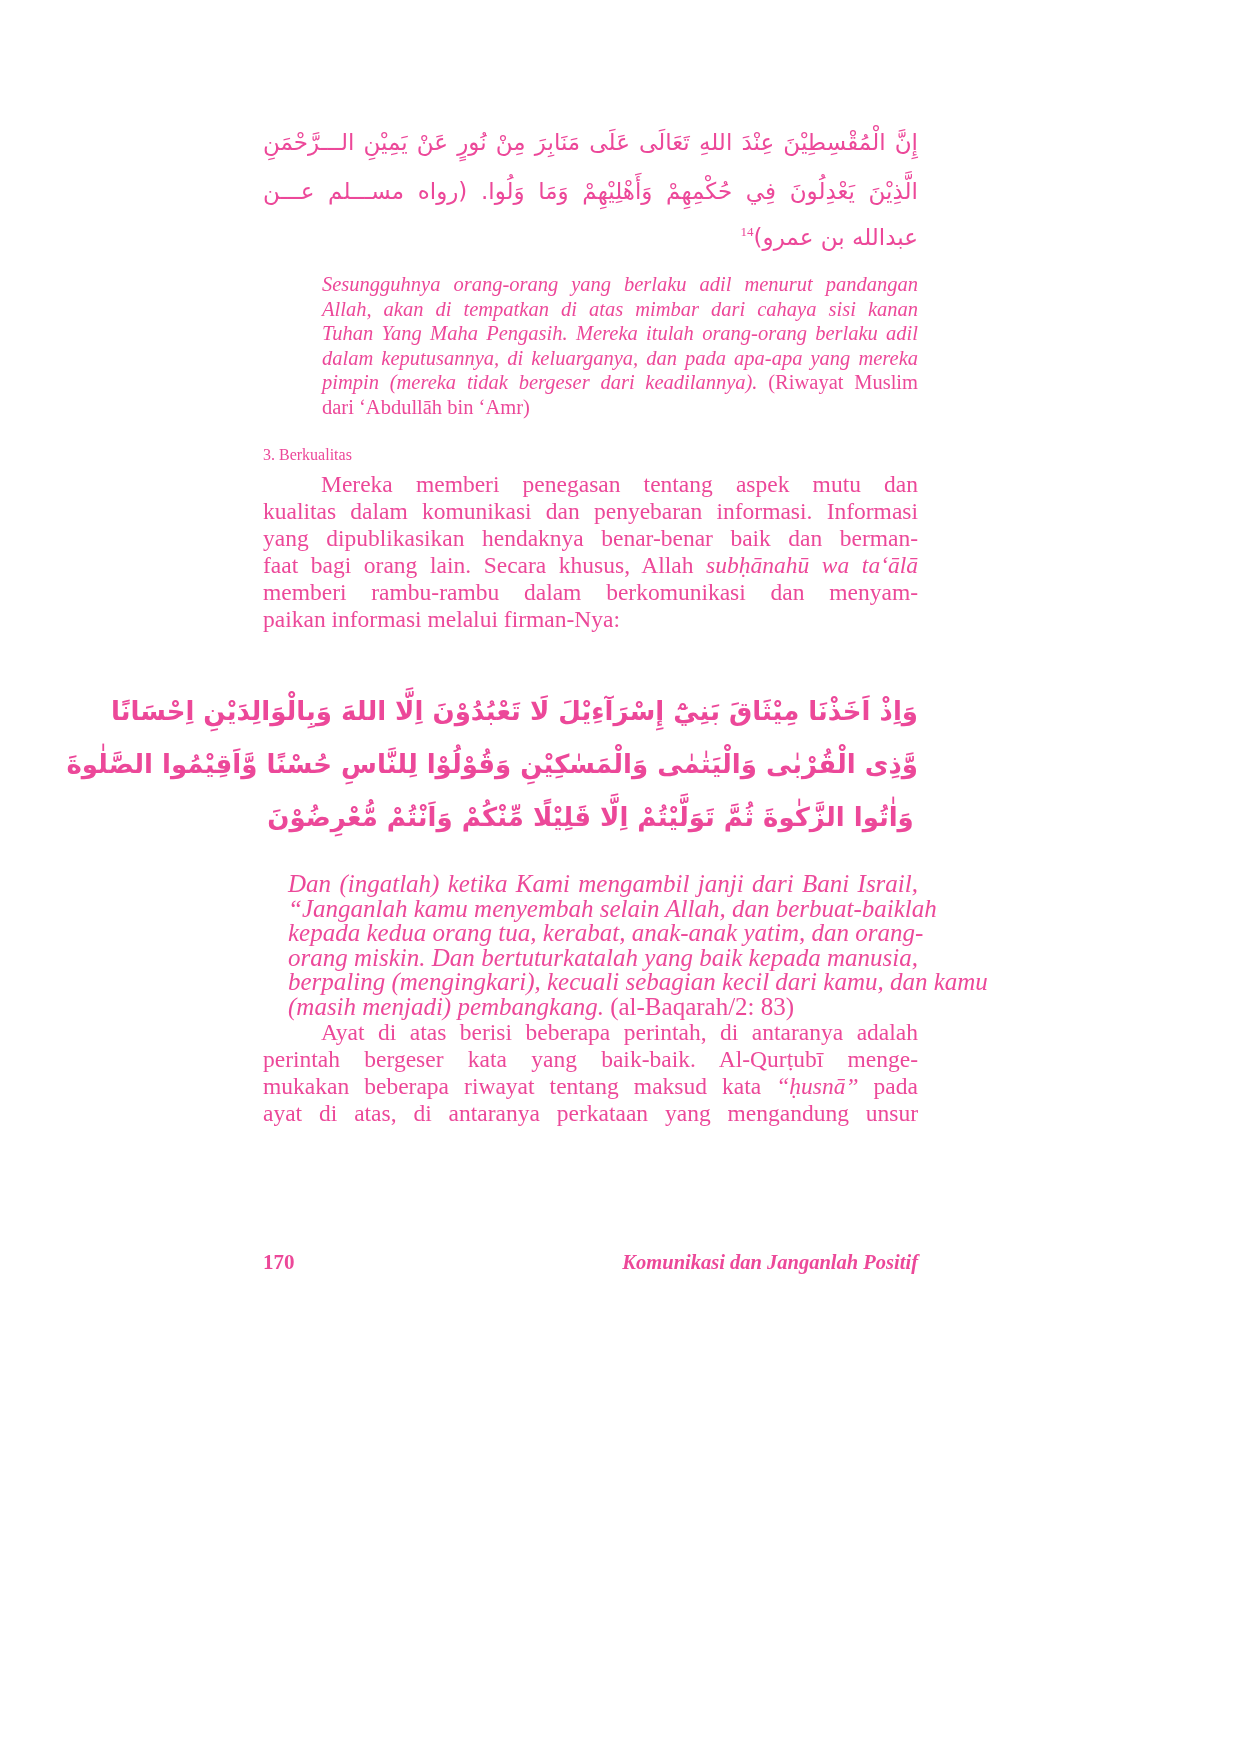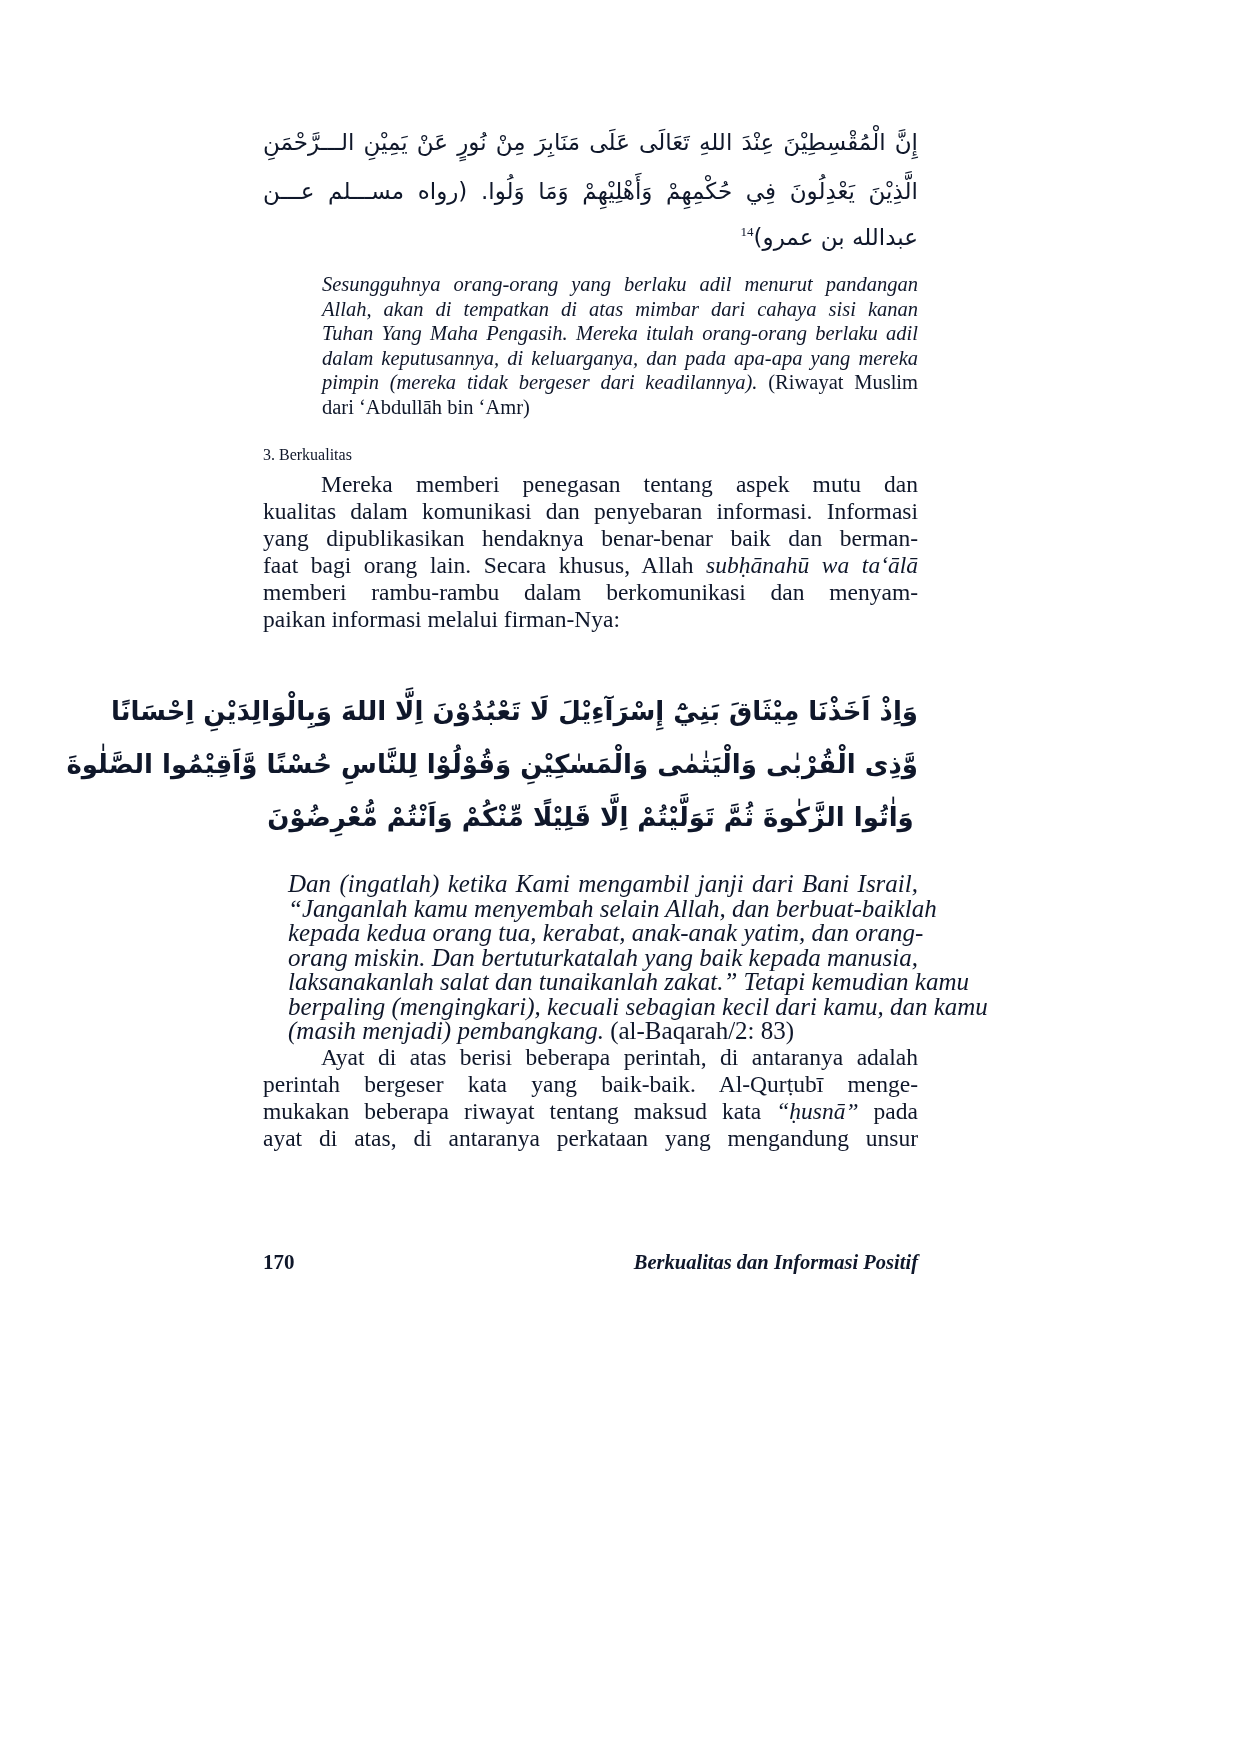--- a/index.html
+++ b/index.html
@@ -1,21 +1,21 @@
 <!DOCTYPE html>
 <html lang="id"><head>
 <meta charset="utf-8">
 <style>
   html,body { margin:0; padding:0; background:#888; }
   .page {
     position:relative;
     width:1240px; height:1754px;
     margin:0 auto;
     background:#ffffff;
-    color:#0f172a;
+    color:#ec4899;
     font-family:"Liberation Serif","DejaVu Serif",serif;
     overflow:hidden;
   }
   .content { position:absolute; left:263px; top:0; width:655px; }
 
   
   .jl { text-align:justify; text-align-last:justify; white-space:nowrap; }
   .ll { text-align:left; white-space:nowrap; }
 
   
@@ -102,31 +102,30 @@
       <div class="qline jl">وَاِذْ اَخَذْنَا مِيْثَاقَ بَنِيْٓ إِسْرَآءِيْلَ لَا تَعْبُدُوْنَ اِلَّا اللهَ وَبِالْوَالِدَيْنِ اِحْسَانًا</div>
       <div class="qline jl">وَّذِى الْقُرْبٰى وَالْيَتٰمٰى وَالْمَسٰكِيْنِ وَقُوْلُوْا لِلنَّاسِ حُسْنًا وَّاَقِيْمُوا الصَّلٰوةَ</div>
       <div class="qline qcenter">وَاٰتُوا الزَّكٰوةَ ثُمَّ تَوَلَّيْتُمْ اِلَّا قَلِيْلًا مِّنْكُمْ وَاَنْتُمْ مُّعْرِضُوْنَ</div>
     </div>
 
     <div class="bq bq2">
       <div class="line jl"><span>Dan (ingatlah) ketika Kami mengambil janji dari Bani Israil,</span></div>
       <div class="line jl"><span>“Janganlah kamu menyembah selain Allah, dan berbuat-baiklah</span></div>
       <div class="line jl"><span>kepada kedua orang tua, kerabat, anak-anak yatim, dan orang-</span></div>
       <div class="line jl"><span>orang miskin. Dan bertuturkatalah yang baik kepada manusia,</span></div>
-      <div class="line jl"><span>laksanakanlah salat dan tunaikanlah zakat.” Tetapi kemudian kamu</span></div>
       <div class="line jl"><span>berpaling (mengingkari), kecuali sebagian kecil dari kamu, dan kamu</span></div>
       <div class="line ll"><span>(masih menjadi) pembangkang. </span><span class="rm">(al-Baqarah/2: 83)</span></div>
     </div>
 
     <div class="para para2">
       <div class="line jl first"><span>Ayat di atas berisi beberapa perintah, di antaranya adalah</span></div>
       <div class="line jl"><span>perintah bergeser kata yang baik-baik. Al-Qurṭubī menge-</span></div>
       <div class="line jl"><span>mukakan beberapa riwayat tentang maksud kata </span><em>“ḥusnā”</em><span> pada</span></div>
       <div class="line jl"><span>ayat di atas, di antaranya perkataan yang mengandung unsur</span></div>
     </div>
 
   </div>
 
   <div class="footer">
     <span class="pageno">170</span>
-    <span class="runtitle">Berkualitas dan Informasi Positif</span>
+    <span class="runtitle">Komunikasi dan Janganlah Positif</span>
   </div>
 </div>
 
 </body></html>

